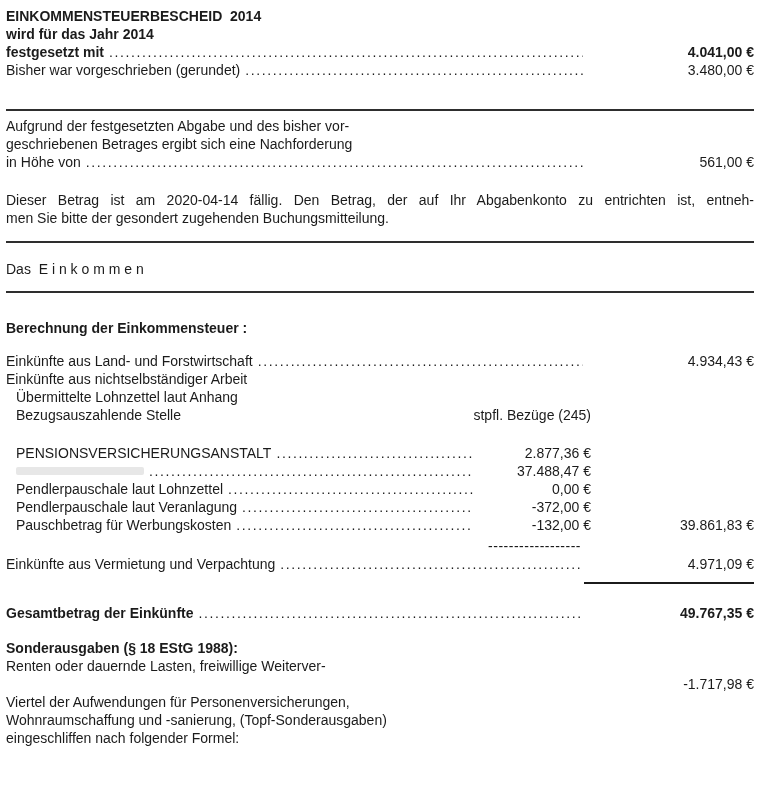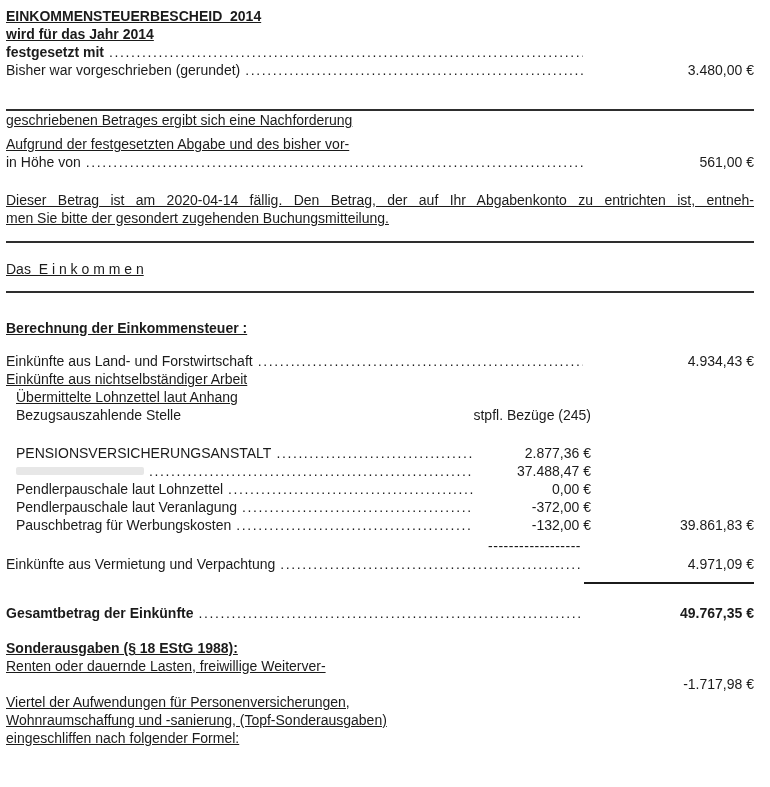--- a/index.html
+++ b/index.html
@@ -5,21 +5,21 @@
   html,body { margin:0; padding:0; background:#ffffff; }
   body {
     width:770px; height:787px; overflow:hidden;
     font-family:"Liberation Sans", sans-serif;
     font-size:14px; color:#1b1b1b;
     -webkit-font-smoothing:antialiased;
   }
   .page { padding:7px 16px 0 6px; }
   .t   { white-space:pre; }
   .b   { font-weight:bold; }
-  .line{ line-height:18px;text-decoration:underline; }
+  .line{ line-height:18px; }
   .row { display:flex; line-height:18px; align-items:flex-start; }
   .lcol{ width:577px; display:flex; overflow:hidden; min-width:0; }
   .lcol.mid { width:457px; }
   .ind { padding-left:10px; }
   .fill{ flex:1 1 auto; overflow:hidden; margin-left:5px; min-width:0; white-space:nowrap; }
   .fill::after{
     content:"..........................................................................................................................................................................................................";
     letter-spacing:1.6px; font-weight:normal; color:#1b1b1b;
   }
   .mcol{ width:118px; text-align:right; white-space:pre; flex:0 0 auto; }
@@ -42,33 +42,34 @@
 <div class="page">
 
   <div class="line b t">EINKOMMENSTEUERBESCHEID  2014</div>
 
   <div class="line b t">wird für das Jahr 2014</div>
   <div class="row">
     <div class="lcol">
         <span class="t b">festgesetzt mit</span>
         <span class="fill"></span>
       </div>
+    <div class="rcol b">4.041,00 €</div>
   </div>
   <div class="row">
     <div class="lcol">
         <span class="t">Bisher war vorgeschrieben (gerundet)</span>
         <span class="fill"></span>
       </div>
     <div class="rcol">3.480,00 €</div>
   </div>
 
   <hr class="hr mt30">
 
+  <div class="line t mt6">Aufgrund der festgesetzten Abgabe und des bisher vor-</div>
   <div class="line t">geschriebenen Betrages ergibt sich eine Nachforderung</div>
-  <div class="line t mt6">Aufgrund der festgesetzten Abgabe und des bisher vor-</div>
   <div class="row">
     <div class="lcol">
         <span class="t">in Höhe von</span>
         <span class="fill"></span>
       </div>
     <div class="rcol">561,00 €</div>
   </div>
   <div class="line just mt16">Dieser Betrag ist am  2020-04-14  fällig. Den Betrag, der auf Ihr Abgabenkonto zu entrichten ist, entneh-</div>
   <div class="line t">men Sie bitte der gesondert zugehenden Buchungsmitteilung.</div>
 

